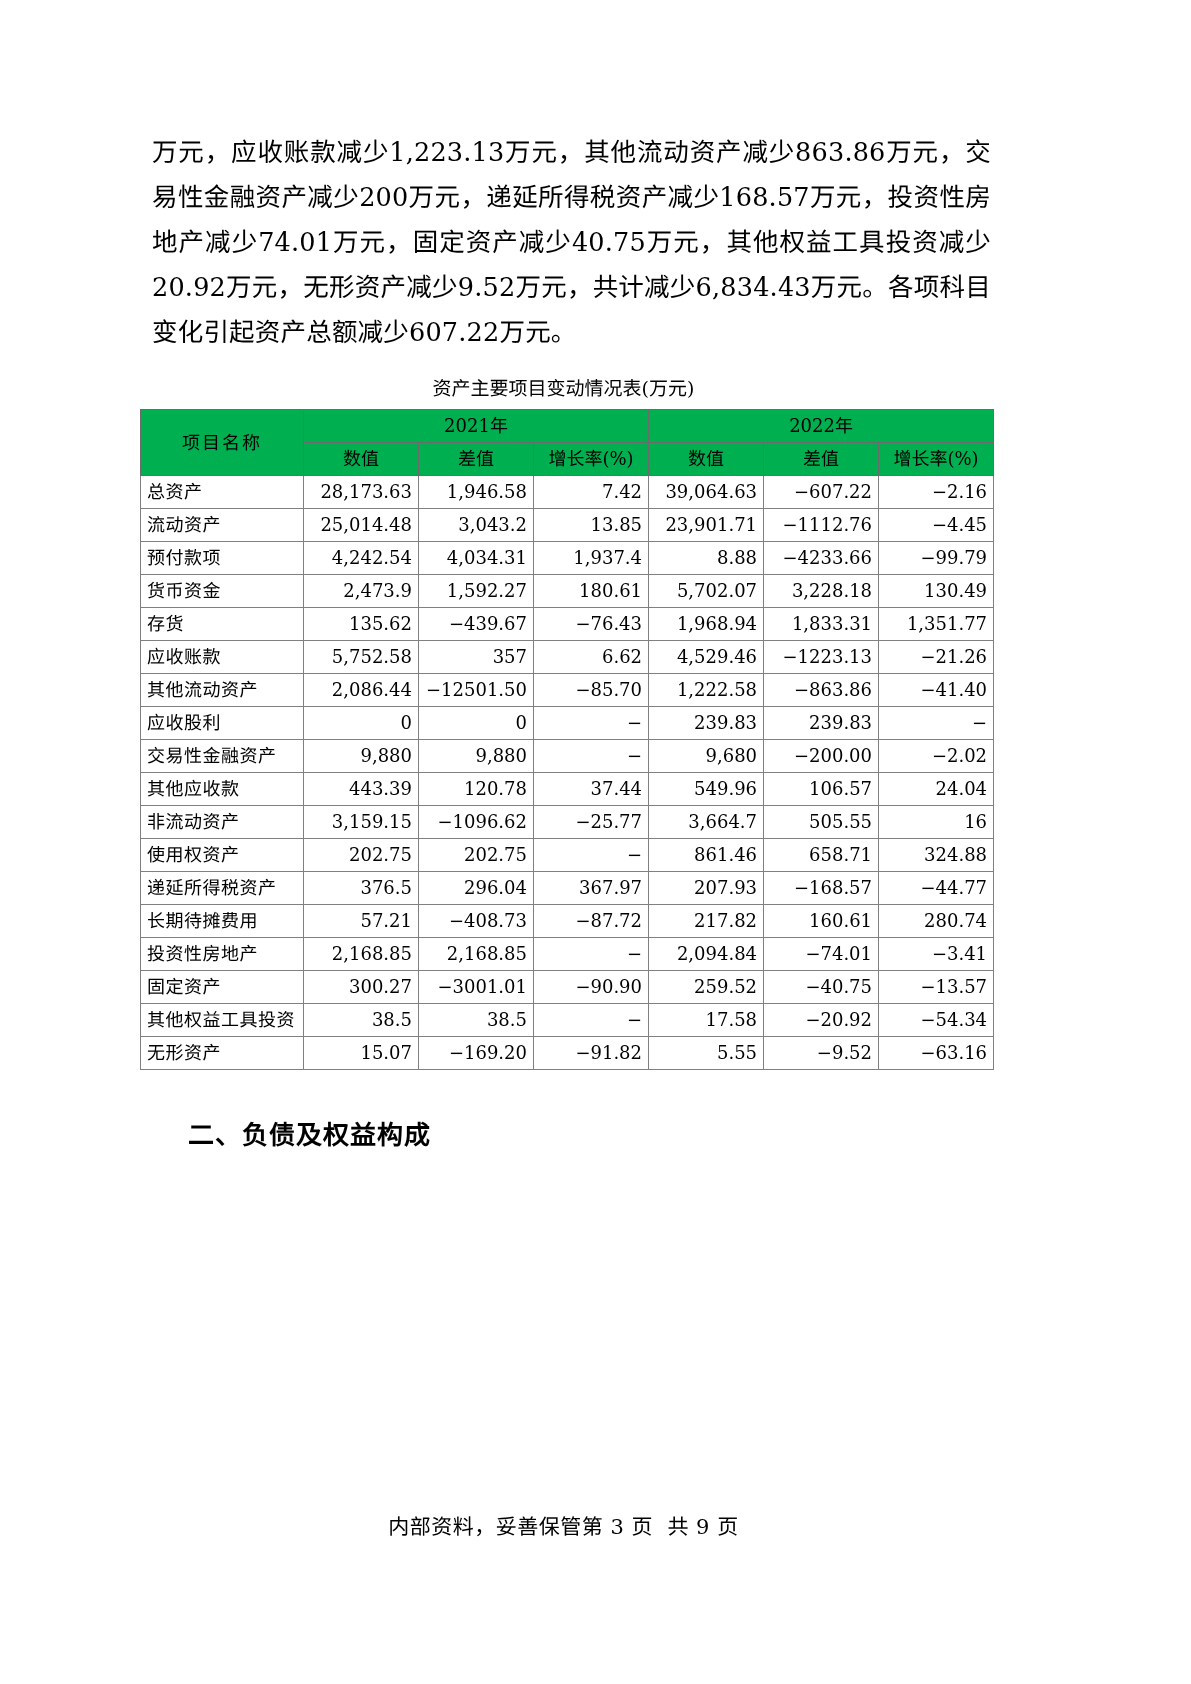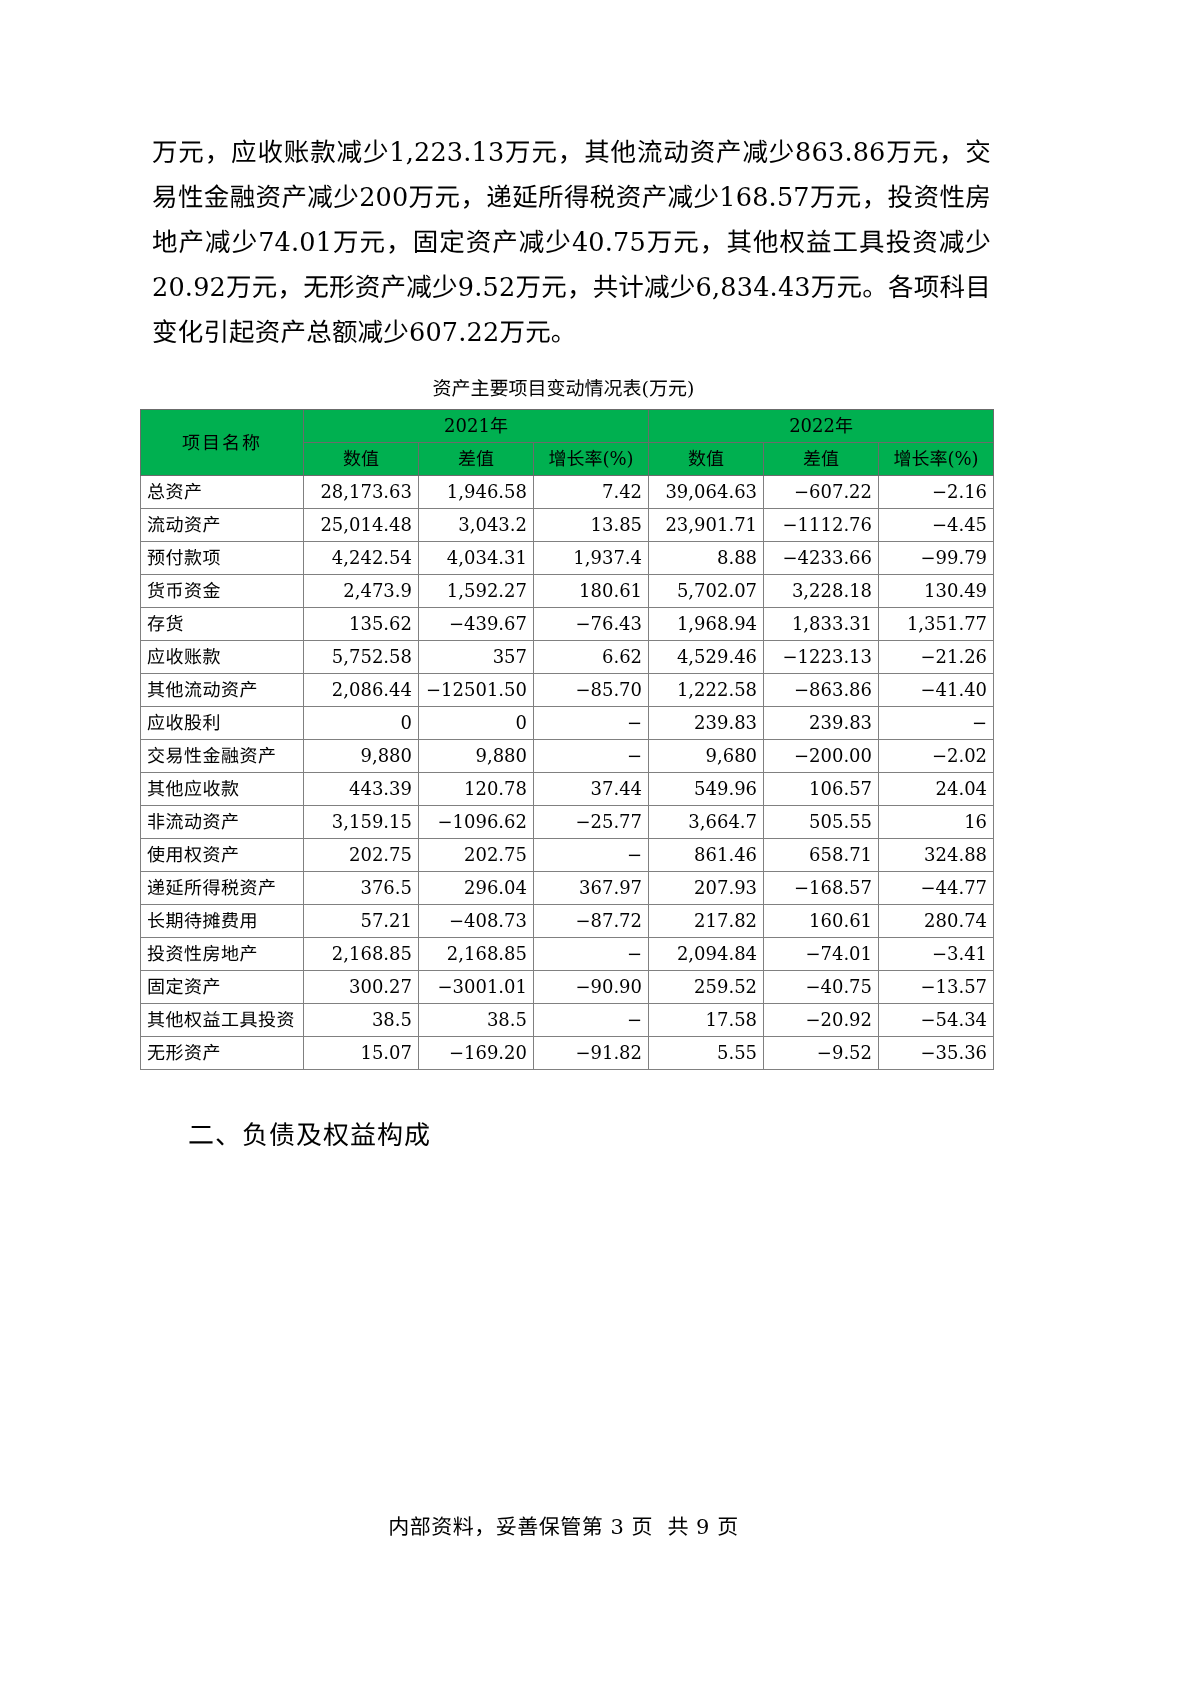--- a/index.html
+++ b/index.html
@@ -78,21 +78,21 @@
     font-family: "DejaVu Serif", "Liberation Serif", serif;
   }
   table.data-table tbody tr td {
     background: #ffffff;
   }
   .col-name  { width: 163px; }
   .col-num   { width: 115px; }
   h2.heading-l1 {
     font-family: "DejaVu Sans", "Liberation Sans", sans-serif;
     font-size: 26px;
-    font-weight: normal;
+    font-weight: bold;
     margin: 44px 0 0 0;
     text-indent: 2em;
     letter-spacing: 1px;
   }
   h3.heading-l2 {
     font-family: "DejaVu Sans", "Liberation Sans", sans-serif;
     font-size: 25px;
     font-weight: bold;
     margin: 22px 0 0 0;
     text-indent: 2em;
@@ -302,21 +302,21 @@
           <td class="num">−20.92</td>
           <td class="num">−54.34</td>
         </tr>
         <tr>
           <td class="rowname">无形资产</td>
           <td class="num">15.07</td>
           <td class="num">−169.20</td>
           <td class="num">−91.82</td>
           <td class="num">5.55</td>
           <td class="num">−9.52</td>
-          <td class="num">−35.36</td>
+          <td class="num">−63.16</td>
         </tr>
       </tbody>
   </table>
 
   <h2 class="heading-l1">二、负债及权益构成</h2>
 
 
 
   <div class="footer">
     <span>内部资料，妥善保管</span>

